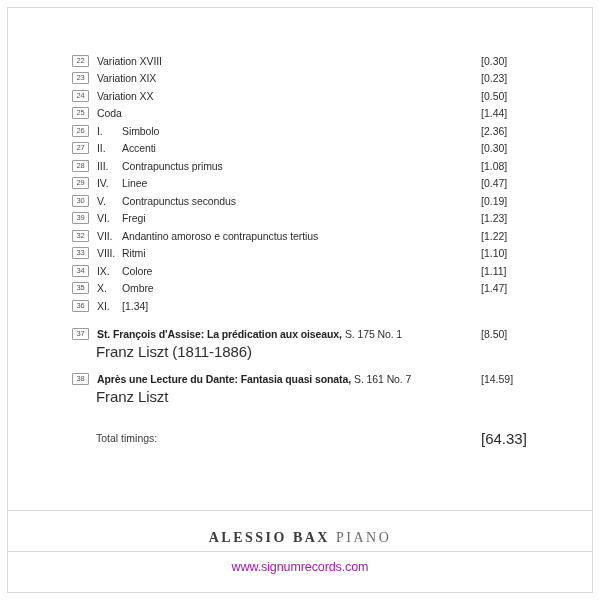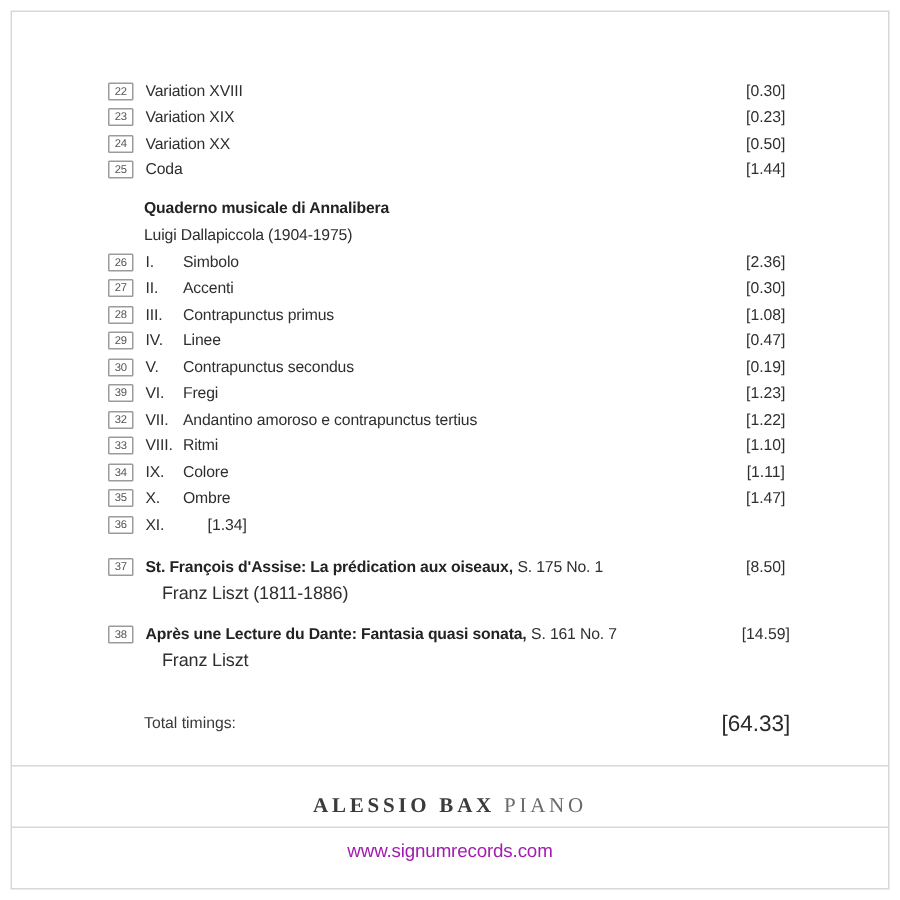--- a/index.html
+++ b/index.html
@@ -53,39 +53,39 @@
   }
   .roman {
     flex: 0 0 25px;
   }
   .title {
     flex: 1 1 auto;
     overflow: hidden;
   }
   .time {
     flex: 0 0 59px;
-    text-align: center;
+    text-align: left;
     letter-spacing: 0;
   }
   .heading-block {
     margin-top: 9px;
     margin-left: 24px;
     line-height: 17.5px;
     font-size: 10.5px;
     letter-spacing: -0.1px;
   }
   .heading-block .work-title { font-weight: bold; color: #232323; }
   .work-block-1 { margin-top: 11px; }
   .work-block-2 { margin-top: 10px; }
   .work-block .bold { font-weight: bold; color: #232323; }
   .work-block .rest { margin-left: 3px; }
   .composer-line {
-    margin-left: 36px;
+    margin-left: 24px;
     line-height: 17.5px;
-    font-size: 12px;
+    font-size: 15px;
     letter-spacing: -0.1px;
   }
   .total-row {
     display: flex;
     align-items: center;
     margin-top: 24px;
     height: 17.5px;
   }
   .total-label {
     margin-left: 24px;
@@ -148,24 +148,20 @@
         </div>
         <div class="row">
           <span class="numbox">24</span>
           <span class="title">Variation XX</span>
           <span class="time">[0.50]</span>
         </div>
         <div class="row">
           <span class="numbox">25</span>
           <span class="title">Coda</span>
           <span class="time">[1.44]</span>
-        </div>
-        <div class="heading-block">
-          <div class="work-title">Quaderno musicale di Annalibera</div>
-          <div class="work-composer">Luigi Dallapiccola (1904-1975)</div>
         </div>
         <div class="row">
           <span class="numbox">26</span>
           <span class="roman">I.</span>
           <span class="title">Simbolo</span>
           <span class="time">[2.36]</span>
         </div>
         <div class="row">
           <span class="numbox">27</span>
           <span class="roman">II.</span>

